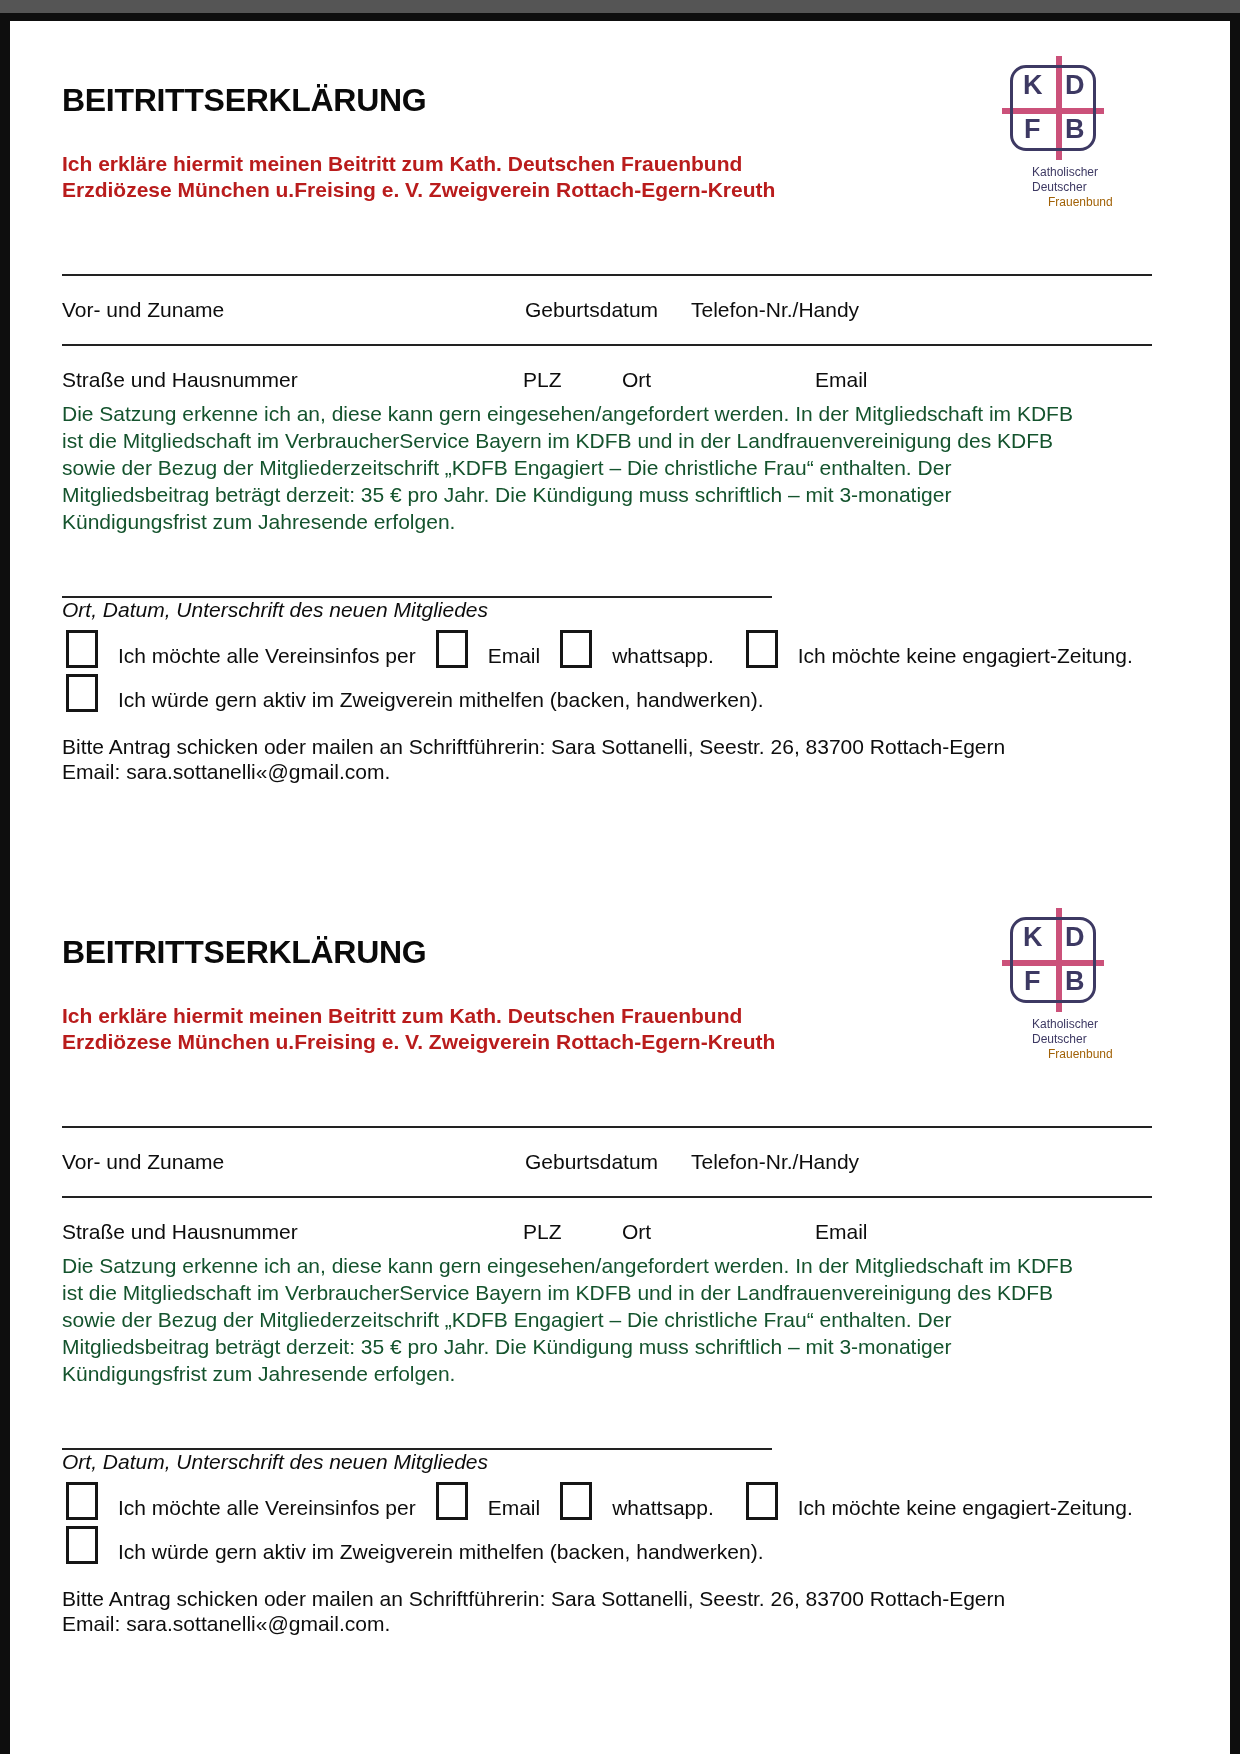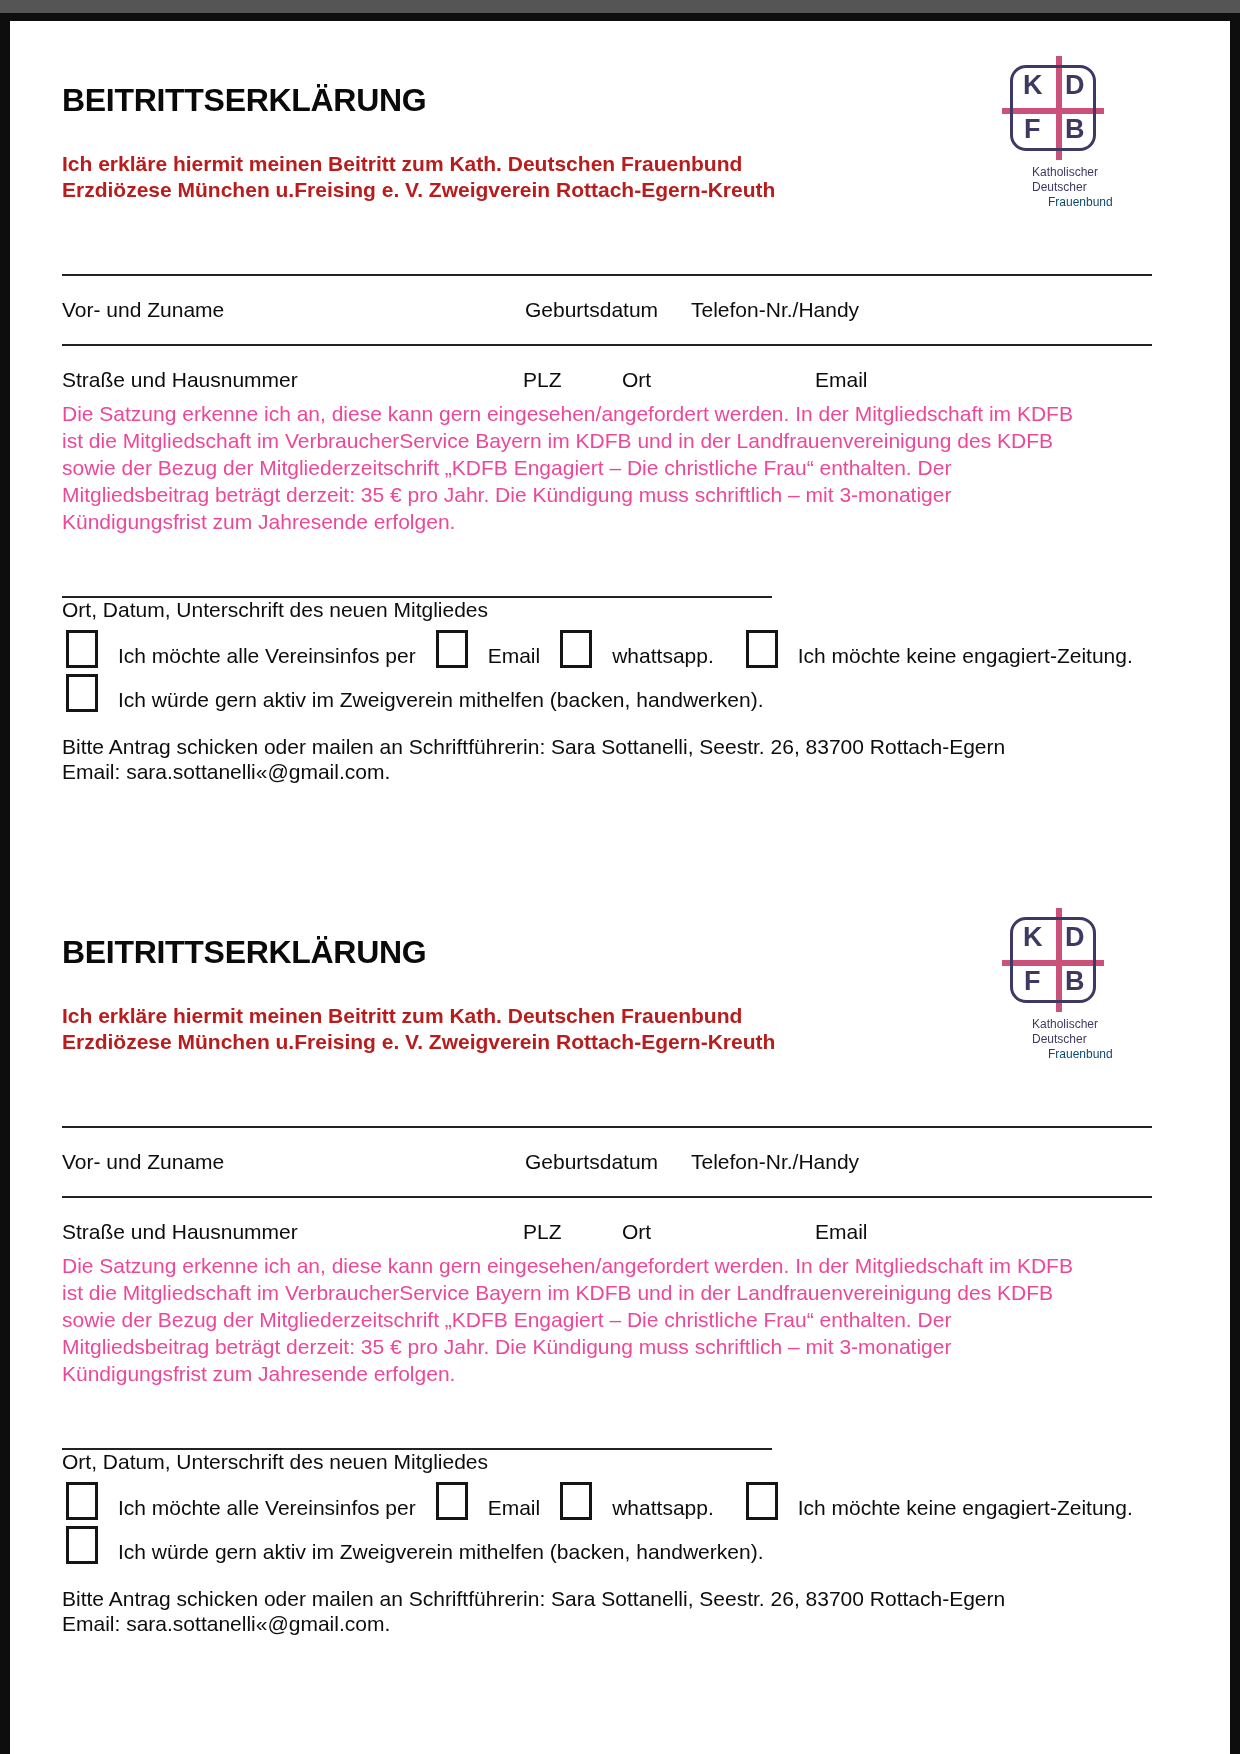--- a/index.html
+++ b/index.html
@@ -33,31 +33,31 @@
   .logo-frame { position:absolute; inset:0; border:3px solid #3d3963; border-radius:16px; }
   .logo-vbar { position:absolute; left:46px; top:-9px; width:6px; height:104px; background:#cb517a; }
   .logo-hbar { position:absolute; top:43px; left:-8px; width:102px; height:6px; background:#cb517a; }
   .logo-letter { position:absolute; font-weight:bold; font-size:27px; color:#3d3963; line-height:27px; }
   .lk { left:13px; top:7px; }
   .ld { left:55px; top:7px; }
   .lf { left:14px; bottom:8px; }
   .lb { left:55px; bottom:8px; }
   .logo-caption { margin:14px 0 0 28px; font-size:12px; line-height:15px; font-weight:normal; }
   .cap.navy { color:#3d3963; }
-  .cap.pink { color:#0c4a6e;padding-left:16px; }
+  .cap.pink { color:#a16207;padding-left:16px; }
 
   
   .field-row { position:relative; border-top:2px solid #222; }
   .field-row.row1 { margin-top:64px; height:68px; }
   .field-row.row2 { height:46px; }
   .fl { position:absolute; top:22px; font-size:21px; color:#0d0d0d; white-space:nowrap; }
 
-  .terms { margin-top:8px; font-size:21px; line-height:27px; color:#ec4899; }
-
-  .sig { margin-top:61px; }
+  .terms { margin-top:8px; font-size:21px; line-height:27px; color:#14532d; }
+
+  .sig { margin-top:61px;font-style:italic; }
   .sig-line { width:710px; border-top:2px solid #222; }
   .sig-label { font-size:21px; line-height:24px; color:#0d0d0d; }
 
   .opt-row { display:flex; align-items:flex-end; height:38px; margin-top:8px; }
   .opt-row.row-b { margin-top:6px; }
   .checkbox {
     width:26px; height:32px; border:3px solid #151515;
     background:#fff; flex-shrink:0; margin:0 20px 0 4px;
     display:inline-block;
   }

